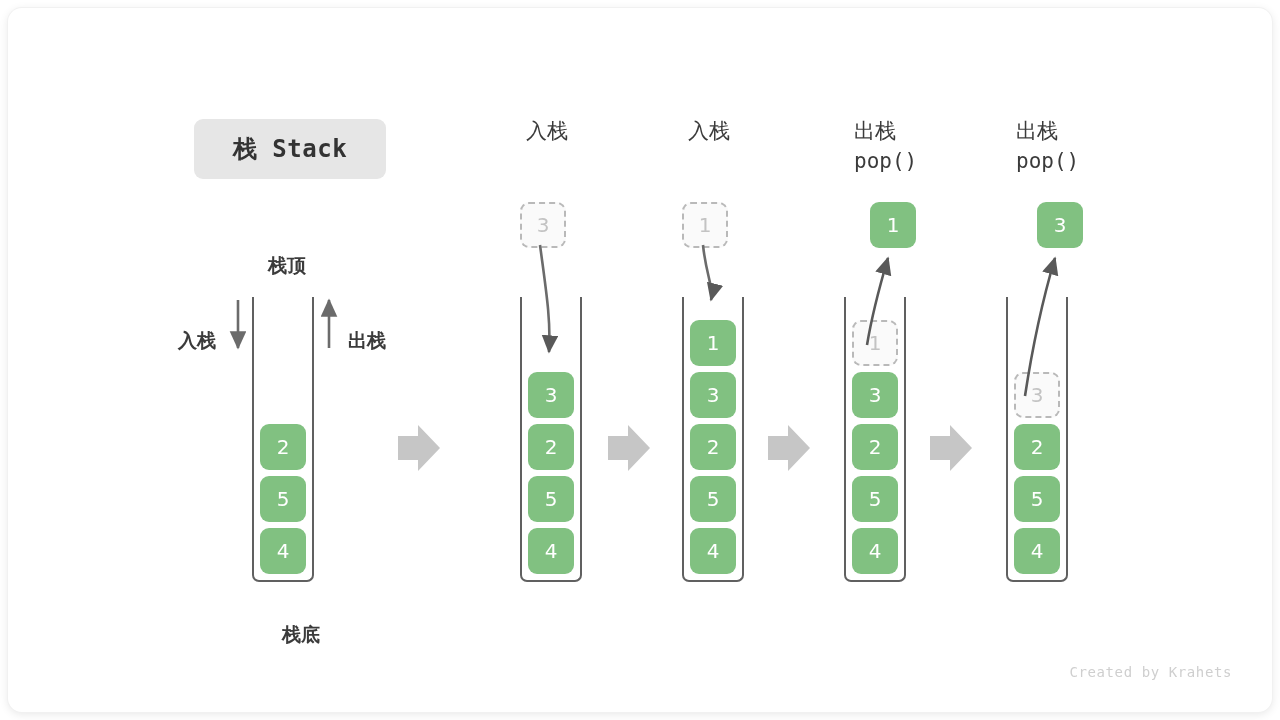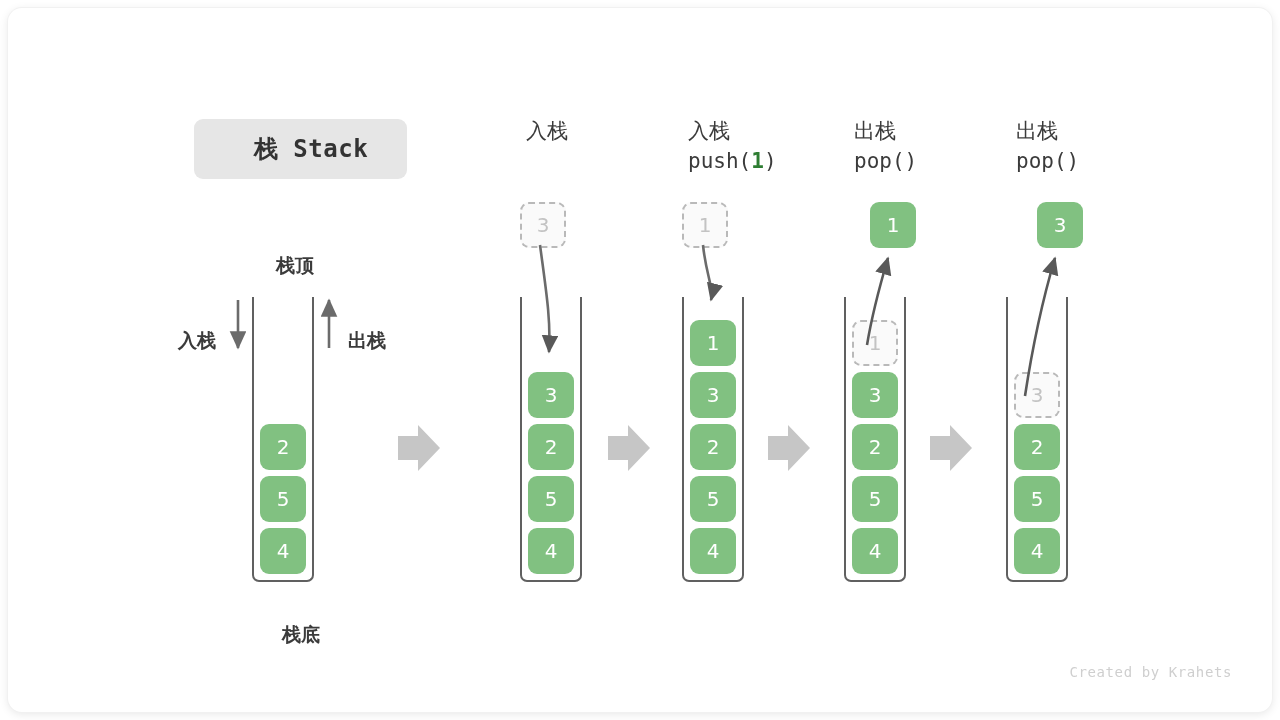--- a/index.html
+++ b/index.html
@@ -37,21 +37,20 @@
     background: #e6e6e6;
     border-radius: 9px;
     display: flex;
     align-items: center;
     justify-content: center;
     font-family: "DejaVu Sans Mono", monospace;
     font-size: 24px;
     font-weight: bold;
     color: #333333;
     letter-spacing: 0.5px;
-    padding-left: 21px;
   }
 
   
   .cn-label {
     position: absolute;
     font-family: "DejaVu Sans", sans-serif;
     font-size: 19px;
     font-weight: bold;
     color: #3b3b3b;
     white-space: nowrap;
@@ -138,32 +137,31 @@
     letter-spacing: 0.6px;
   }
 </style>
 </head>
 <body>
 
 <div class="canvas">
 
   <div class="title-badge">栈 Stack</div>
 
-  <div class="cn-label" style="left:268px; top:245px;font-family:Liberation Mono, monospace;">栈顶</div>
+  <div class="cn-label" style="left:260px; top:245px;font-family:Liberation Mono, monospace;">栈顶</div>
   <div class="cn-label" style="left:274px; top:614px;">栈底</div>
   <div class="cn-label" style="left:170px; top:320px;">入栈</div>
   <div class="cn-label" style="left:340px; top:320px;">出栈</div>
 
   <div class="col-head" style="left:518px; top:108px;">
     <div class="cn">入栈</div>
   </div>
 
   <div class="col-head" style="left:680px; top:108px;">
     <div class="cn">入栈</div>
-    <div class="code"><span>push(</span><span class="num">1</span><span>)</span></div>
   </div>
 
   <div class="col-head" style="left:846px; top:108px;">
     <div class="cn">出栈</div>
     <div class="code"><span>pop(</span><span class="num"></span><span>)</span></div>
   </div>
 
   <div class="col-head" style="left:1008px; top:108px;">
     <div class="cn">出栈</div>
     <div class="code"><span>pop(</span><span class="num"></span><span>)</span></div>

